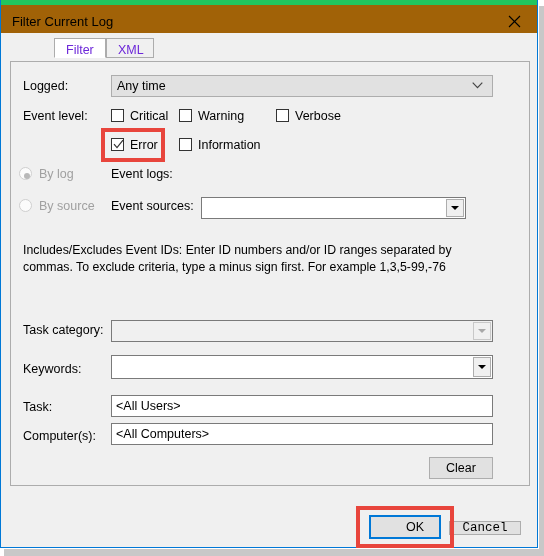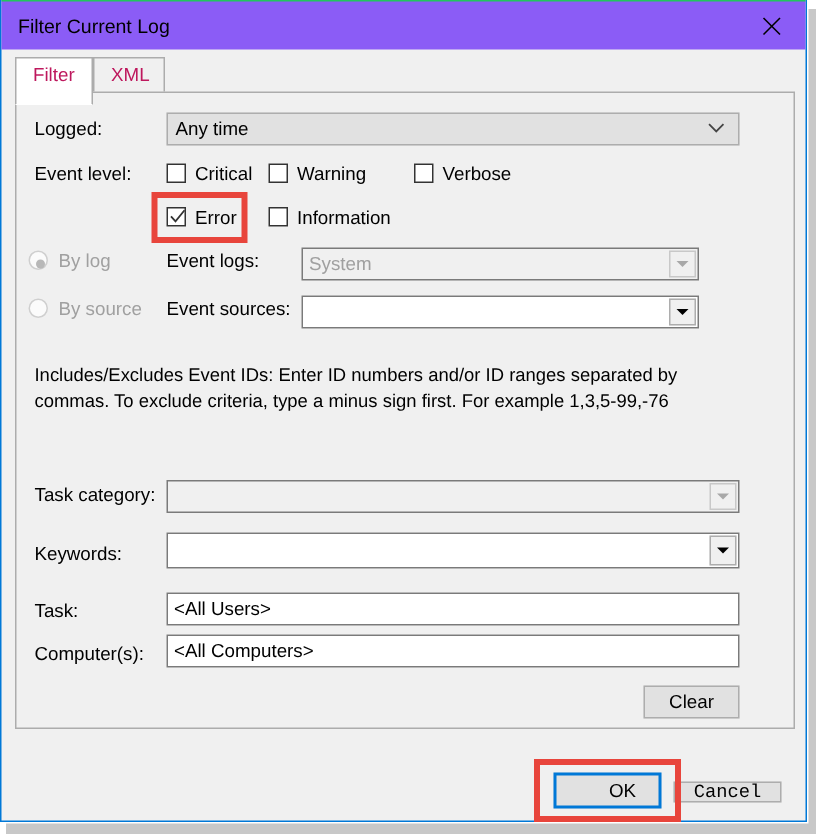--- a/index.html
+++ b/index.html
@@ -39,22 +39,22 @@
     width: 540px; height: 7px;
     background: #c8c8c8;
   }
 
   
   #titlebar {
     position: absolute;
     left: 0; top: 0;
     width: 100%;
     height: 33px;
-    background: #8b5cf6;
-    border-top: 1px solid #22c55e;
+    background: #a16207;
+    border-top: 5px solid #22c55e;
     box-sizing: border-box;
   }
   #title-text {
     position: absolute;
     left: 11px; top: 9px;
     font-size: 13px;
     color: #000000;
   }
   #close-button {
     position: absolute;
@@ -69,29 +69,30 @@
 
   
   #tabstrip {
     position: absolute;
     left: 9px; top: 38px;
     height: 24px;
   }
   .tab {
     position: absolute;
     top: 0;
-    height: 32px;
+    height: 20px;
     line-height: 23px;
     padding: 0 11px;
     font-size: 12.5px;
     box-sizing: border-box;
     border: 1px solid #acacac;
     background: #f0f0f0;
-    color: #be185d;
-    cursor: default;
+    color: #6d28d9;
+    cursor: default;
+    margin-left: 44px;
   }
   .tab.active {
     background: #ffffff;
     border-bottom-color: #ffffff;
     z-index: 3;
   }
   #tab-filter { left: 0; width: 52px; }
   #tab-xml    { left: 52px; width: 48px; }
 
   
@@ -338,26 +339,20 @@
         <span class="dot-inner"></span>
       </span>
     <span class="rtext">By log</span>
   </div>
   <div class="radio" style="left:18px; top:198px;">
     <span class="dot-outer"></span>
     <span class="rtext">By source</span>
   </div>
 
   <div class="lbl" style="left:110px; top:167px;">Event logs:</div>
-  <div class="combo disabled" style="left:200px; top:165px; width:265px; height:22px;">
-    <span class="combo-text">System</span>
-    <span class="combo-btn">
-        <span class="arrow-down dim"></span>
-      </span>
-  </div>
 
   <div class="lbl" style="left:110px; top:199px;">Event sources:</div>
   <div class="combo" style="left:200px; top:197px; width:265px; height:22px;">
     <span class="combo-text"></span>
     <span class="combo-btn">
         <span class="arrow-down"></span>
       </span>
   </div>
 
   <div id="evtid-desc">Includes/Excludes Event IDs: Enter ID numbers and/or ID ranges separated by commas. To exclude criteria, type a minus sign first. For example 1,3,5-99,-76</div>

